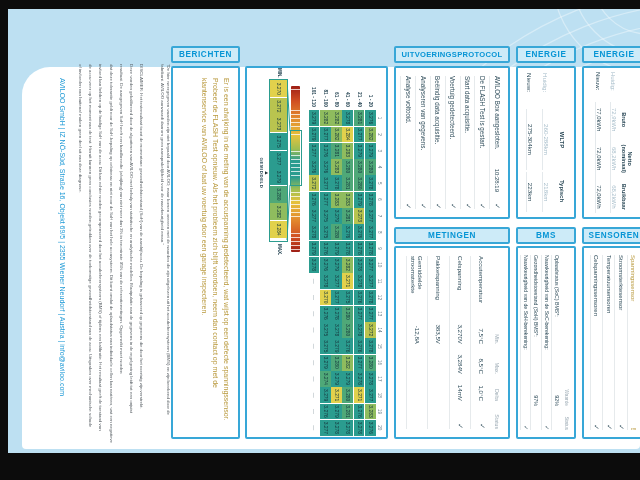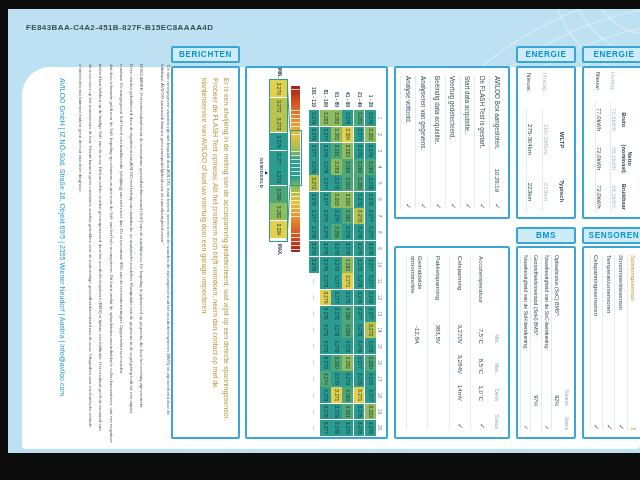--- a/index.html
+++ b/index.html
@@ -70,21 +70,20 @@
         <circle cx="700" cy="330" r="300"></circle>
           <circle cx="700" cy="330" r="318"></circle>
         <circle cx="700" cy="330" r="336"></circle>
           <circle cx="700" cy="330" r="354"></circle>
         <circle cx="640" cy="-30" r="55"></circle>
           <circle cx="640" cy="-30" r="75"></circle>
           <circle cx="640" cy="-30" r="95"></circle>
       </g>
     </svg>
     <div id="whitearea"></div>
-    <div class="uuid">FE843BAA-C4A2-451B-827F-B15EC8AAAA4D</div>
 
     <div class="rwrap" style="left:30px;top:55px;width:135px;height:395px;">
       <div class="rin" style="width:395px;height:135px;" id="leftcol">
           <div style="margin-top: 2px;">
             <div class="dline" style="font-size: 4.4px; line-height: 6.4px;">"De hier weergegeven waarden zijn niet bepaald door AVILOO, maar komen overeen met de waarden die zijn uitgelezen uit het accubeheersysteem (BMS) en zijn berekend door de</div>
             <div class="dline" style="font-size: 4.4px; line-height: 6.4px;">fabrikant. AVILOO aanvaardt daarom geen aansprakelijkheid voor de nauwkeurigheid ervan."</div>
           </div>
           <div style="margin-top: 12px;">
             <div class="dline" style="font-size: 4.4px; line-height: 10.2px;">DISCLAIMER: Het testresultaat toont de momentane gezondheidstoestand (SoH) van de aandrijfaccu. De bepaling is gebaseerd op gegevens die door het voertuig zijn verstrekt.</div>
             <div class="dline" style="font-size: 4.4px; line-height: 10.2px;">Deze worden gekalibreerd door de algoritmen van AVILOO met behulp van statistische en analytische modellen. Manipulatie van de gegevens in de regelgeving leidt tot een onjuist</div>
@@ -289,20 +288,21 @@
           </div>
         <div class="minmax" style="left:0px;">MIN.</div>
         <div class="minmax" style="left:176px;">MAX.</div>
         <div id="gemid">
           <div class="tri">▲</div>
           <div class="gl">GEMIDDELD</div>
         </div>
       </div>
     </div>
 
+    <div class="phead" style="left:386px;top:37px;width:116px;font-size:7.6px;letter-spacing:.3px;">UITVOERINGSPROTOCOL</div>
     <div class="pbody rwrap" style="left:386px;top:57px;width:116px;height:153px;">
       <div class="rin" style="width:149px;height:112px;padding:4px 8px 0;" id="proto-rows">
           <div class="prow">
             <span class="lb">AVILOO Box aangesloten.</span>
             <span class="tm">10:28:19</span>
             <span class="ck">✓</span>
           </div>
           <div class="prow">
             <span class="lb">De FLASH Test is gestart.</span>
             <span class="tm"></span>
@@ -374,20 +374,21 @@
           </div>
           <div class="frow" style="height: 15px;">
             <span class="navy" style="width: 32px; font-size: 6px;">Nieuw:</span>
             <span class="cell-c navy sep" style="width: 36px; font-size: 5.9px;">77,0kWh</span>
             <span class="cell-c navy sep" style="width: 46px; font-size: 5.9px;">72,0kWh</span>
             <span class="cell-c navy sep" style="width: 34px; font-size: 5.9px;">72,0kWh</span>
           </div>
         </div>
     </div>
 
+    <div class="phead" style="left:386px;top:218px;width:116px;">METINGEN</div>
     <div class="pbody rwrap" style="left:386px;top:237px;width:116px;height:193px;">
       <div class="rin" style="width:189px;height:112px;padding:5px 8px;" id="metingen-tbl">
           <div class="frow" style="height: 11px;">
             <span style="flex: 1 1 0%;"></span>
             <span class="hdr cell-r" style="width: 30px;">Min.</span>
             <span class="hdr cell-r" style="width: 30px;">Max.</span>
             <span class="hdr cell-r" style="width: 27px;">Delta</span>
             <span class="hdr cell-r" style="width: 28px;">Status</span>
           </div>
           <div class="mrow" style="height: 21.5px;">

